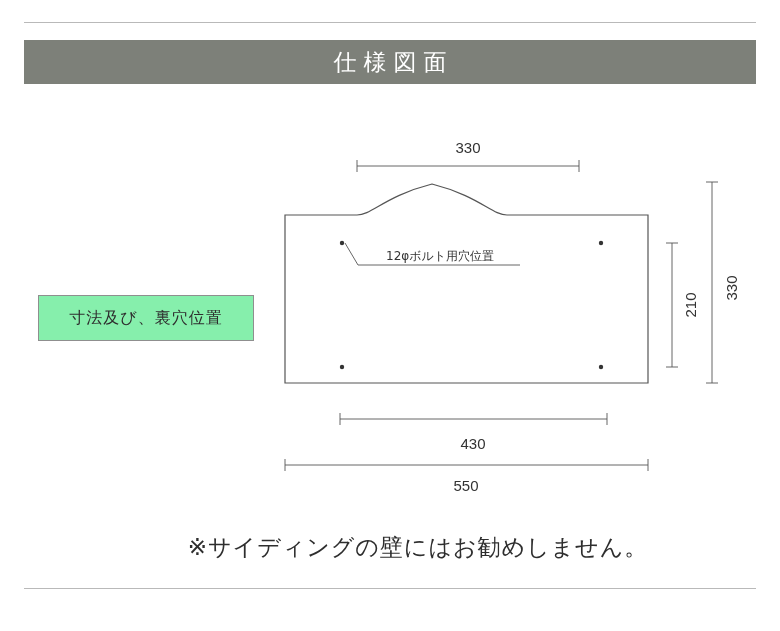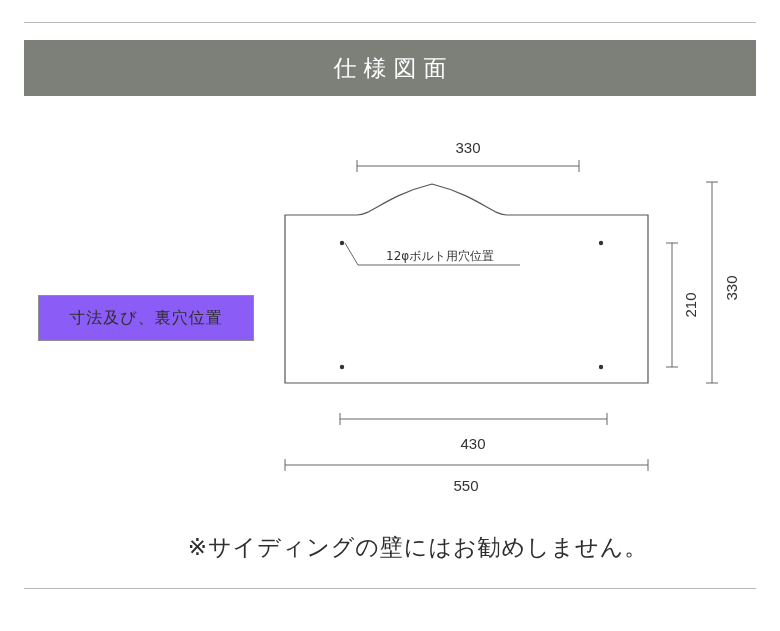--- a/index.html
+++ b/index.html
@@ -33,21 +33,21 @@
     top: 588px;
     width: 732px;
     height: 1px;
     background: #b9b9b9;
   }
   .title-bar {
     position: absolute;
     left: 24px;
     top: 40px;
     width: 732px;
-    height: 56px;
+    height: 44px;
     background: #7d8079;
     display: flex;
     align-items: center;
     justify-content: center;
   }
   .title-bar span {
     color: #ffffff;
     font-size: 23px;
     letter-spacing: 7px;
     text-indent: 7px;
@@ -56,21 +56,21 @@
   .legend-box {
     position: absolute;
     left: 38px;
     top: 295px;
     width: 214px;
     height: 44px;
     border: 1px solid #8f8f8f;
     display: flex;
     align-items: center;
     justify-content: center;
-    background: #8b5cf6;
+    background: #86efac;
   }
   .legend-box span {
     font-size: 16px;
     letter-spacing: 1px;
     color: #2e2e2e;
     font-family: "DejaVu Sans", sans-serif;
   }
   .footnote {
     position: absolute;
     left: 0;

